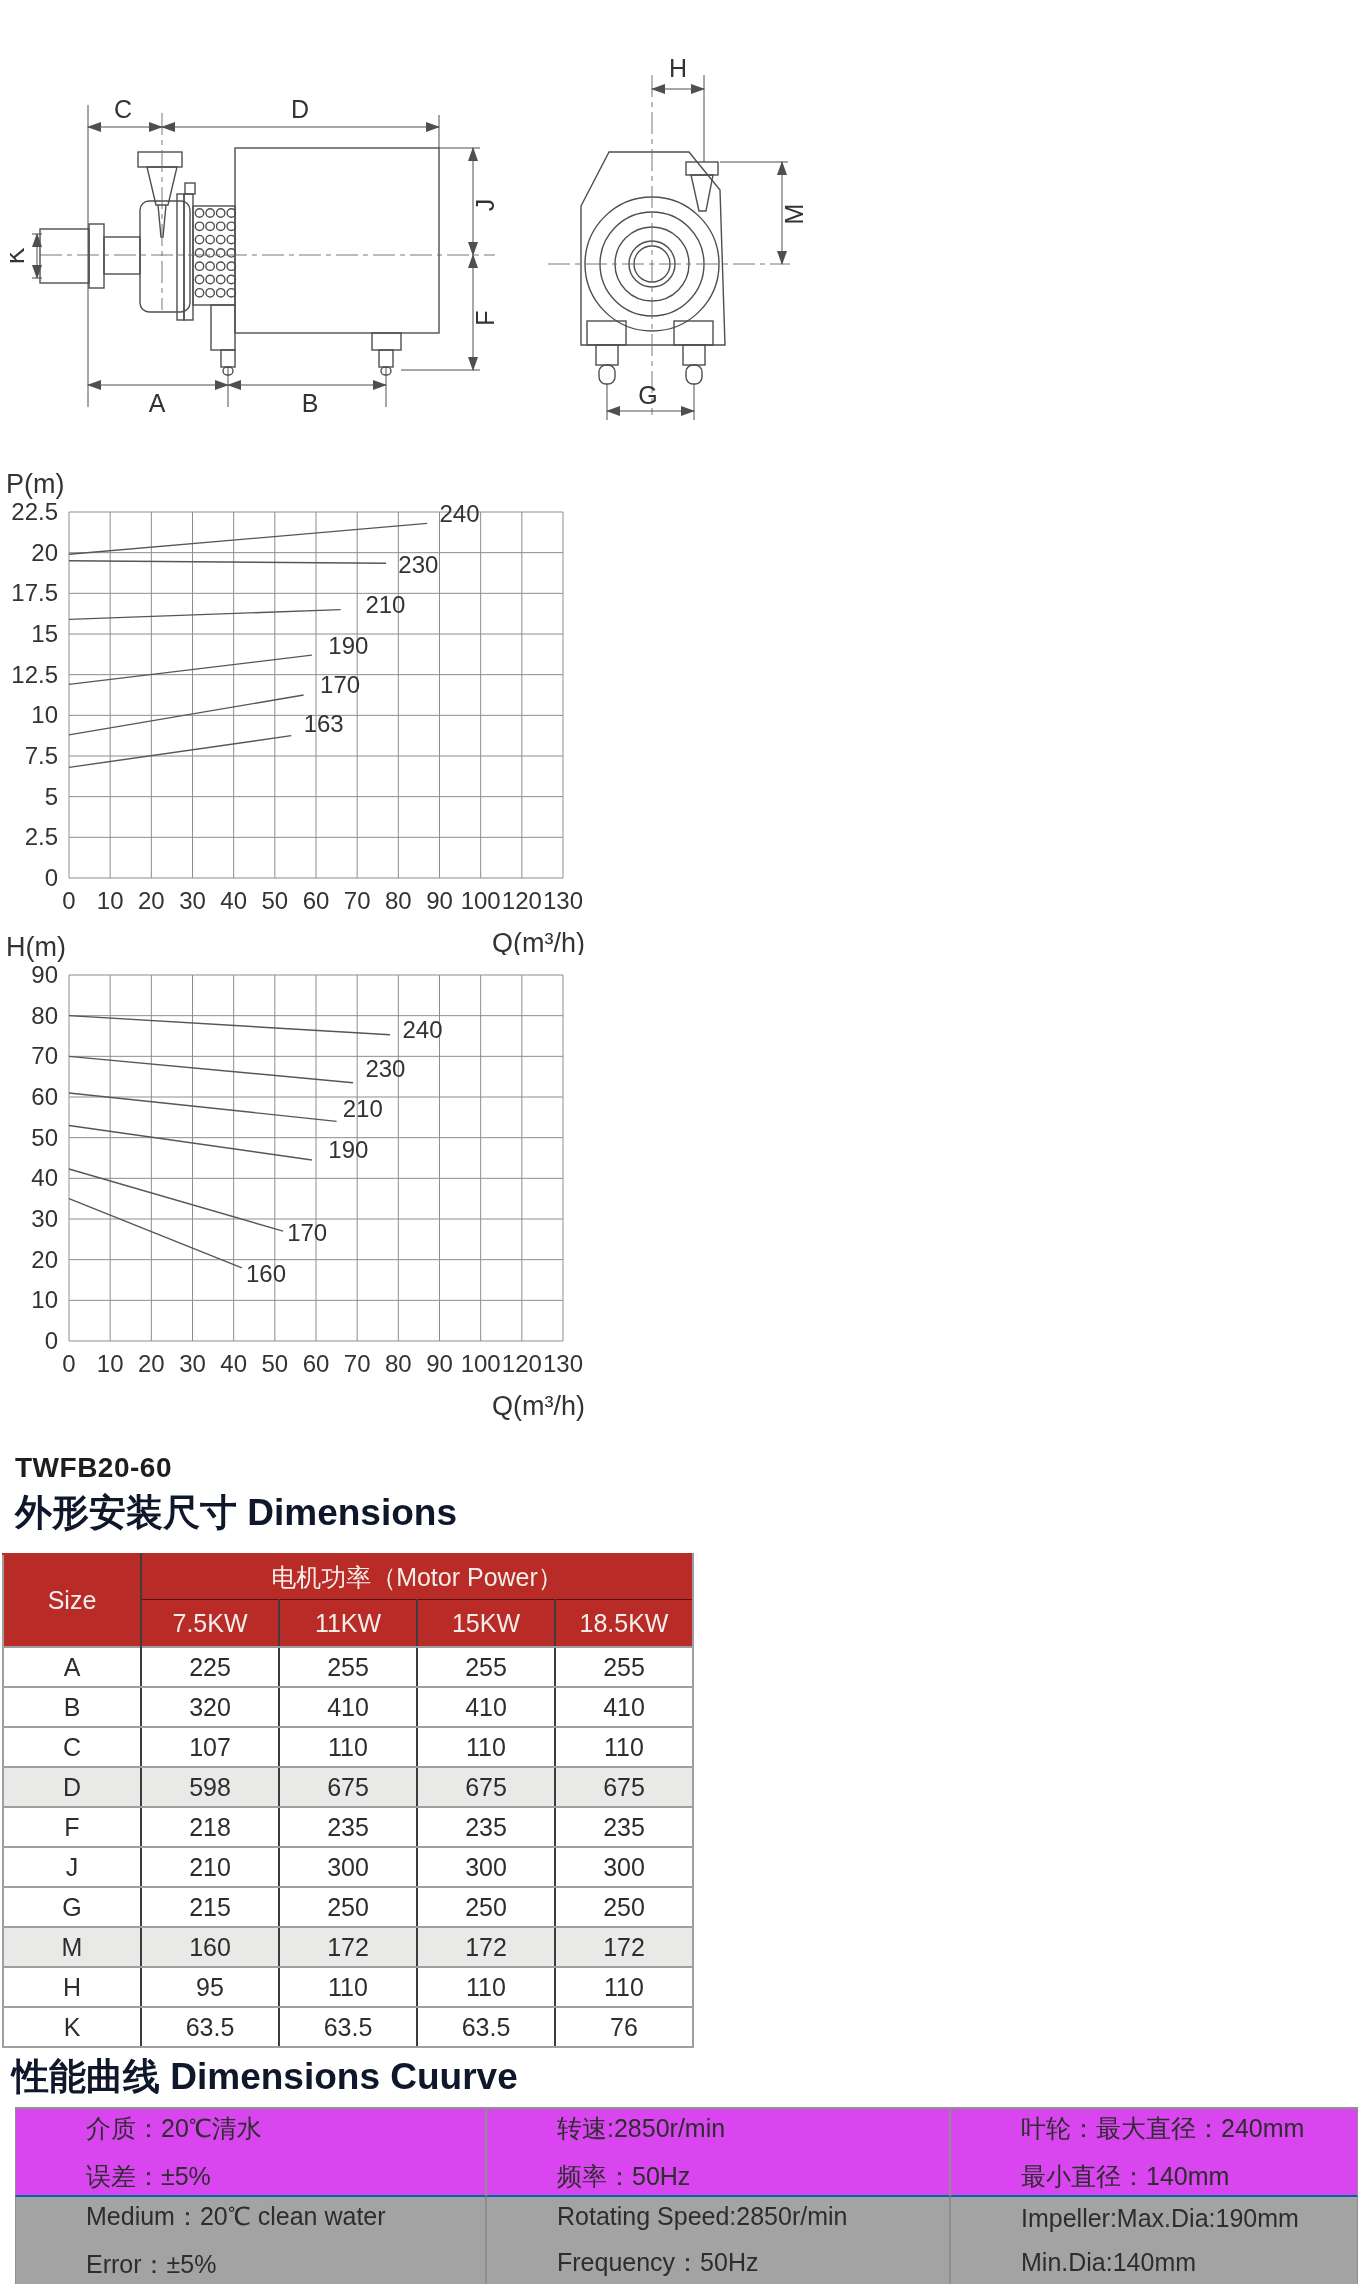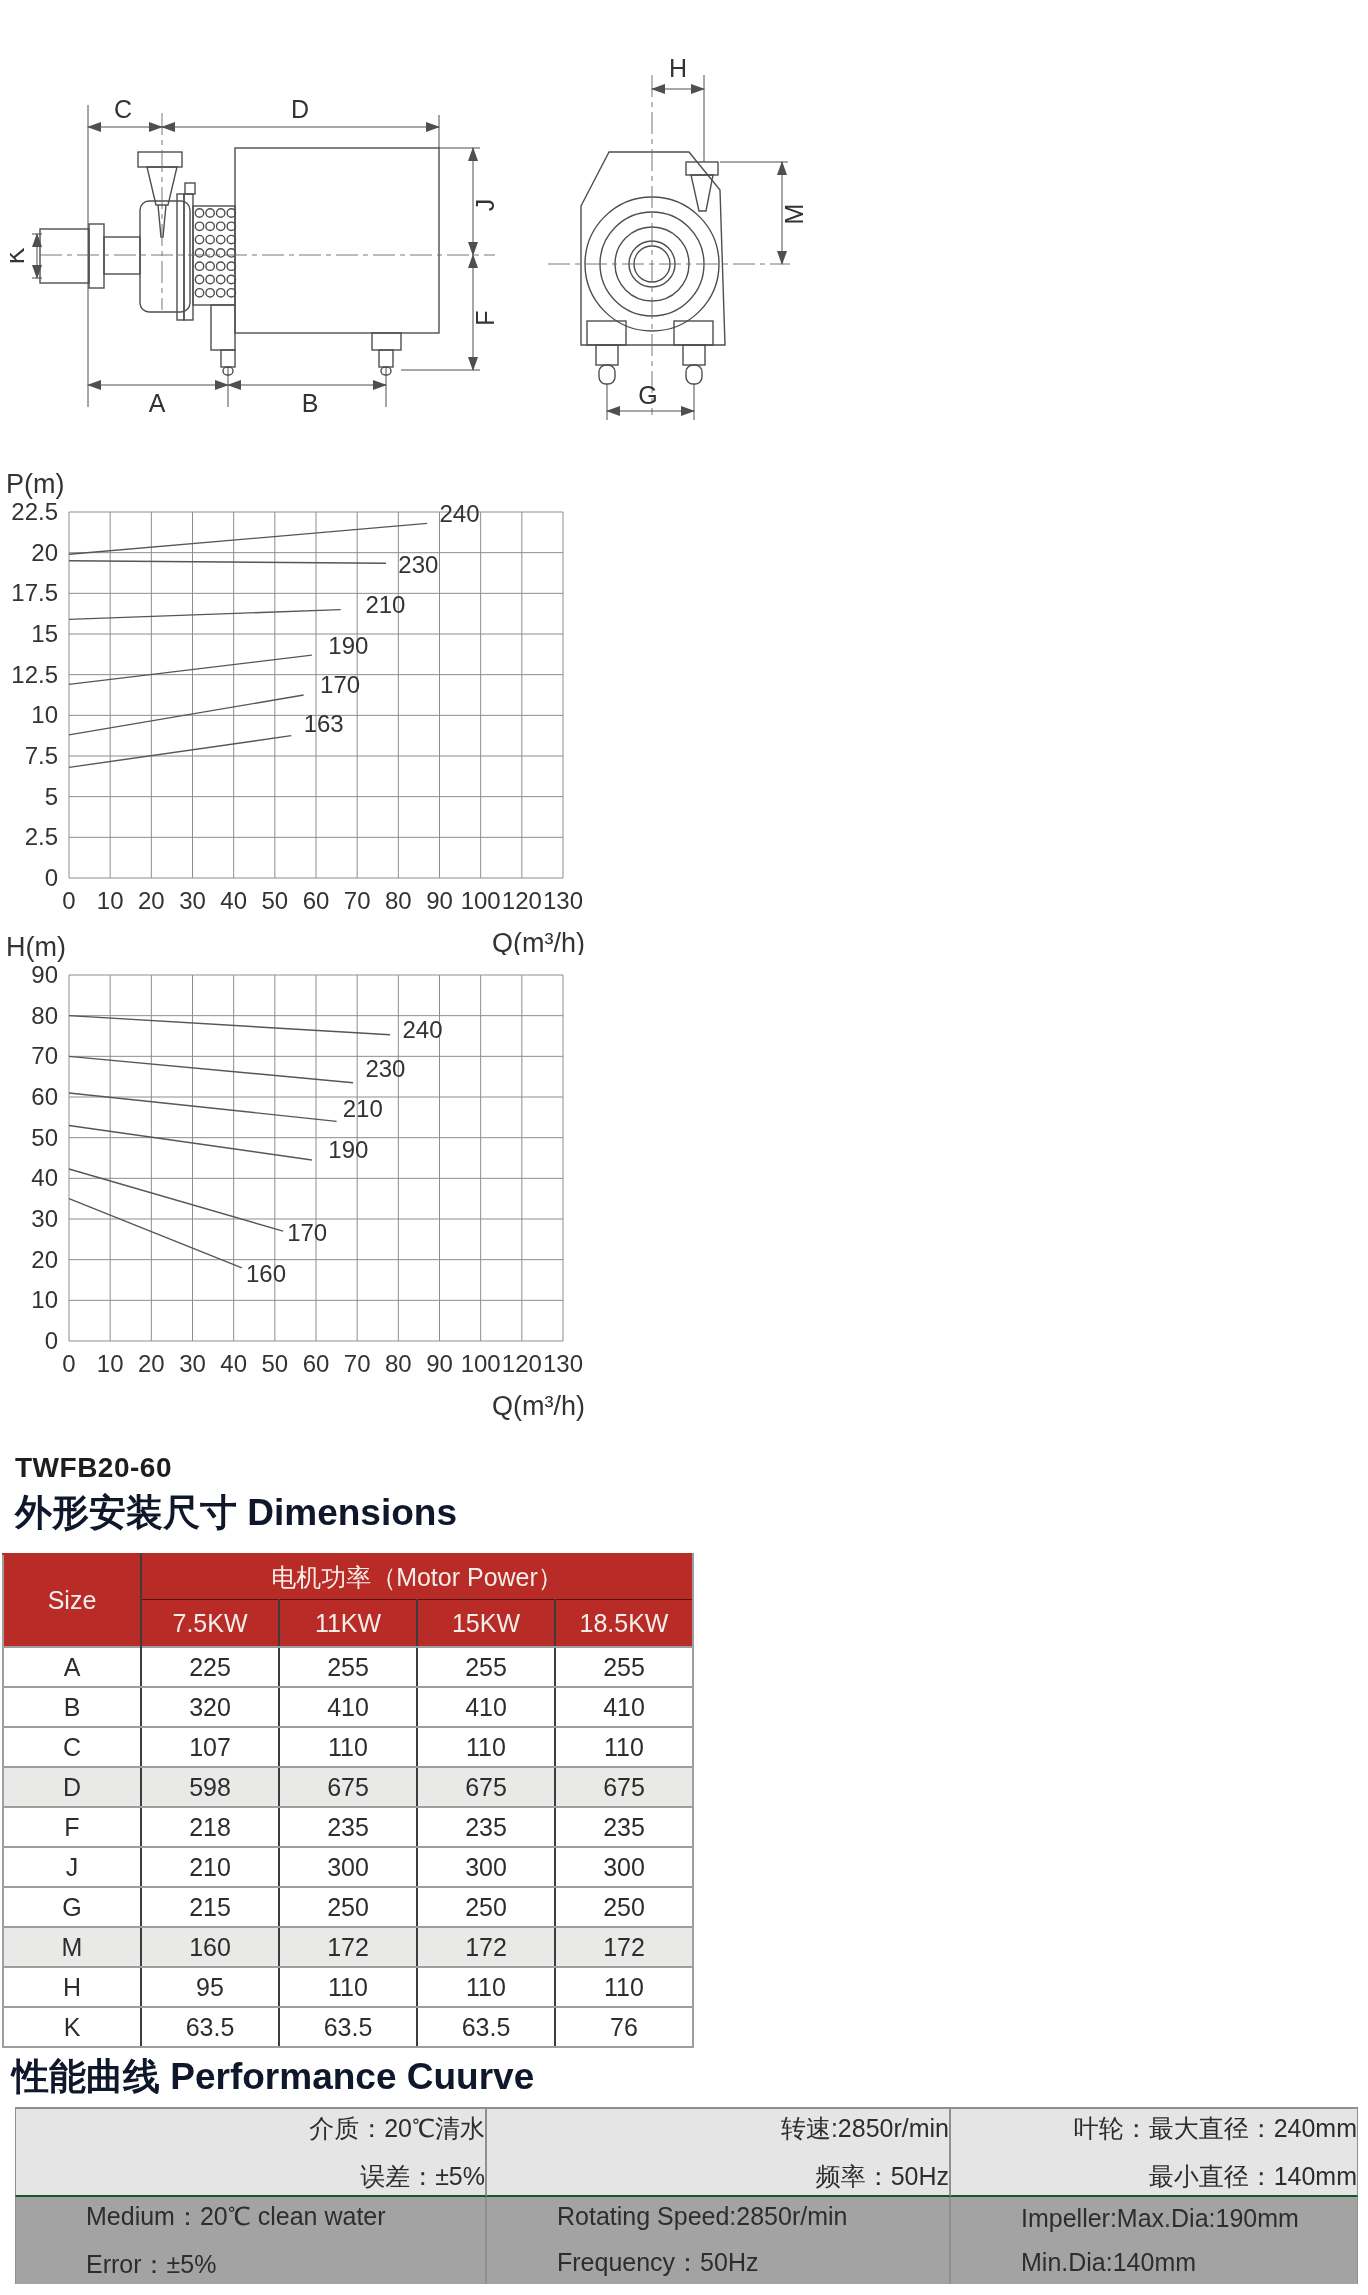--- a/index.html
+++ b/index.html
@@ -43,21 +43,21 @@
   #dims-table .last-col{border-right-color:#9e9e9e;}
 
   
   #spec-table{position:absolute;left:15px;top:2107px;width:1343px;height:175px;
       display:grid;grid-template-columns:472px 464px 407px;grid-template-rows:88px 87px;
       border-top:2px solid #8f8f8f;border-bottom:2px solid #8f8f8f;box-sizing:border-box;}
   .spec-cell{box-sizing:border-box;display:flex;flex-direction:column;justify-content:center;
       gap:15px;padding-left:70px;font-size:25px;color:#2d2d2d;border-right:2px solid #8f8f8f;}
   .spec-cell.col0{border-left:1px solid #8f8f8f;}
   .spec-cell.col2{border-right:1px solid #8f8f8f;}
-  .spec-cell.row0{background:#e5e5e5;border-bottom:2px solid #14532d;align-items:flex-end;}
+  .spec-cell.row0{background:#d946ef;border-bottom:2px solid #0369a1;}
   .spec-cell.row1{background:#a3a3a3;}
 </style>
 </head>
 <body>
 
 <div class="page">
 
   <svg class="abs" style="left:10px;top:55px;" width="510" height="390" viewBox="0 0 510 390">
     <defs>
       <marker id="arrS" orient="auto-start-reverse" markerWidth="14" markerHeight="10" refX="13" refY="5" markerUnits="userSpaceOnUse">
@@ -422,21 +422,21 @@
           <td>63.5</td>
           <td>63.5</td>
           <td>63.5</td>
           <td class="last-col">76</td>
         </tr>
       </tbody>
   </table>
 
   <div class="abs section-title perf-title">
     <span>性能曲线</span>
-    <span>Performance Cuurve</span>
+    <span>Dimensions Cuurve</span>
   </div>
   <div id="spec-table">
       <div class="spec-cell row0 col0">
         <div>介质：20℃清水</div>
         <div>误差：±5%</div>
       </div>
       <div class="spec-cell row0 col1">
         <div>转速:2850r/min</div>
         <div>频率：50Hz</div>
       </div>

